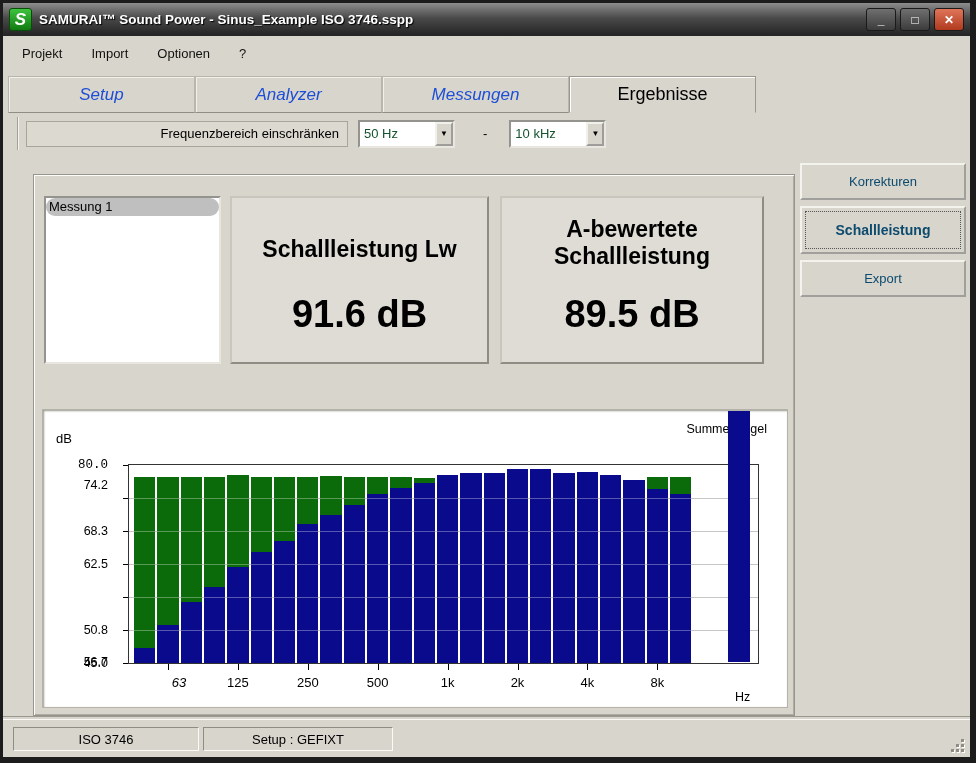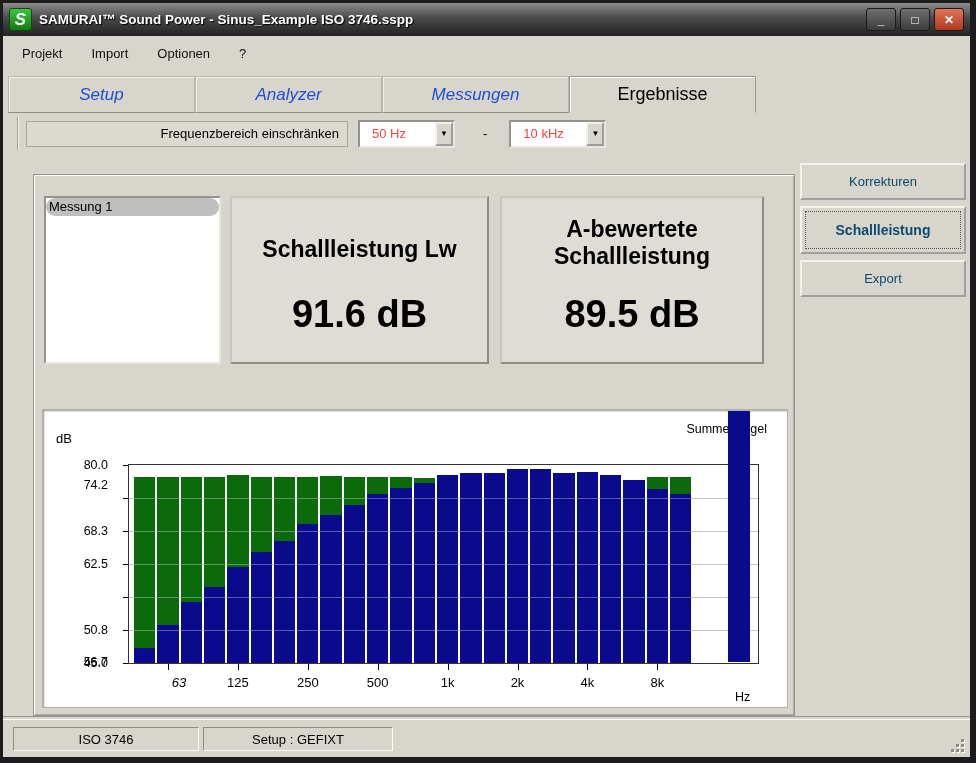--- a/index.html
+++ b/index.html
@@ -33,21 +33,21 @@
     border-bottom:1px solid #D8D5CC;box-shadow:inset 1px 1px 0 #ffffff;}
 
   
   #freqstrip{position:absolute;left:14px;top:114px;width:648px;height:33px;
     border-left:2px groove #f5f3ec;display:flex;align-items:center;}
   #freqlabelpanel{width:322px;height:26px;margin-left:7px;background:#DCD9D1;
     border:1px solid #a8a59d;display:flex;align-items:center;justify-content:flex-end;
     font-size:13px;color:#000;padding-right:8px;box-sizing:border-box;}
   .combo{width:93px;height:24px;background:#fff;border:2px inset #e8e6df;display:flex;
     align-items:center;box-sizing:content-box;}
-  .combo .val{flex:1;font-size:13px;padding-left:12px;color:#ef4444;}
+  .combo .val{flex:1;font-size:13px;padding-left:4px;color:#14532d;}
   .combo .drop{width:18px;height:100%;background:#D8D5CC;border:2px outset #f2f0ea;
     display:flex;align-items:center;justify-content:center;font-size:8px;color:#000;box-sizing:border-box;}
   #combo-from{margin-left:10px;}
   #freqdash{margin:0 22px 0 28px;font-size:13px;color:#000;}
 
   
   #mainpanel{position:absolute;left:30px;top:171px;width:760px;height:540px;
     border:1px solid #97948c;box-shadow:inset 1px 1px 0 #fdfdfb, inset -1px -1px 0 #aeaba3;
     background:#D8D5CC;}
 
@@ -172,21 +172,21 @@
             <div class="gridline" style="top: 32.8114px;"></div>
             <div class="gridline over" style="top: 32.8114px;"></div>
             <div class="gridline" style="top: 66.1886px;"></div>
             <div class="gridline over" style="top: 66.1886px;"></div>
             <div class="gridline" style="top: 99px;"></div>
             <div class="gridline over" style="top: 99px;"></div>
             <div class="gridline" style="top: 131.811px;"></div>
             <div class="gridline over" style="top: 131.811px;"></div>
             <div class="gridline" style="top: 165.189px;"></div>
             <div class="gridline over" style="top: 165.189px;"></div>
-            <div class="ylabel" style="top: 0px;">80.0</div>
+            <div class="ylabel" style="top: 0px; font-family: Liberation Mono, monospace;">80.0</div>
             <div class="ytick" style="top: 0px;"></div>
             <div class="ylabel" style="top: 20px;">74.2</div>
             <div class="ytick" style="top: 32.8114px;"></div>
             <div class="ylabel" style="top: 66.1886px;">68.3</div>
             <div class="ytick" style="top: 66.1886px;"></div>
             <div class="ylabel" style="top: 99px;">62.5</div>
             <div class="ytick" style="top: 99px;"></div>
             <div class="ylabel" style="top: 149px; margin-top: 48px;">56.7</div>
             <div class="ytick" style="top: 131.811px;"></div>
             <div class="ylabel" style="top: 165.189px;">50.8</div>

